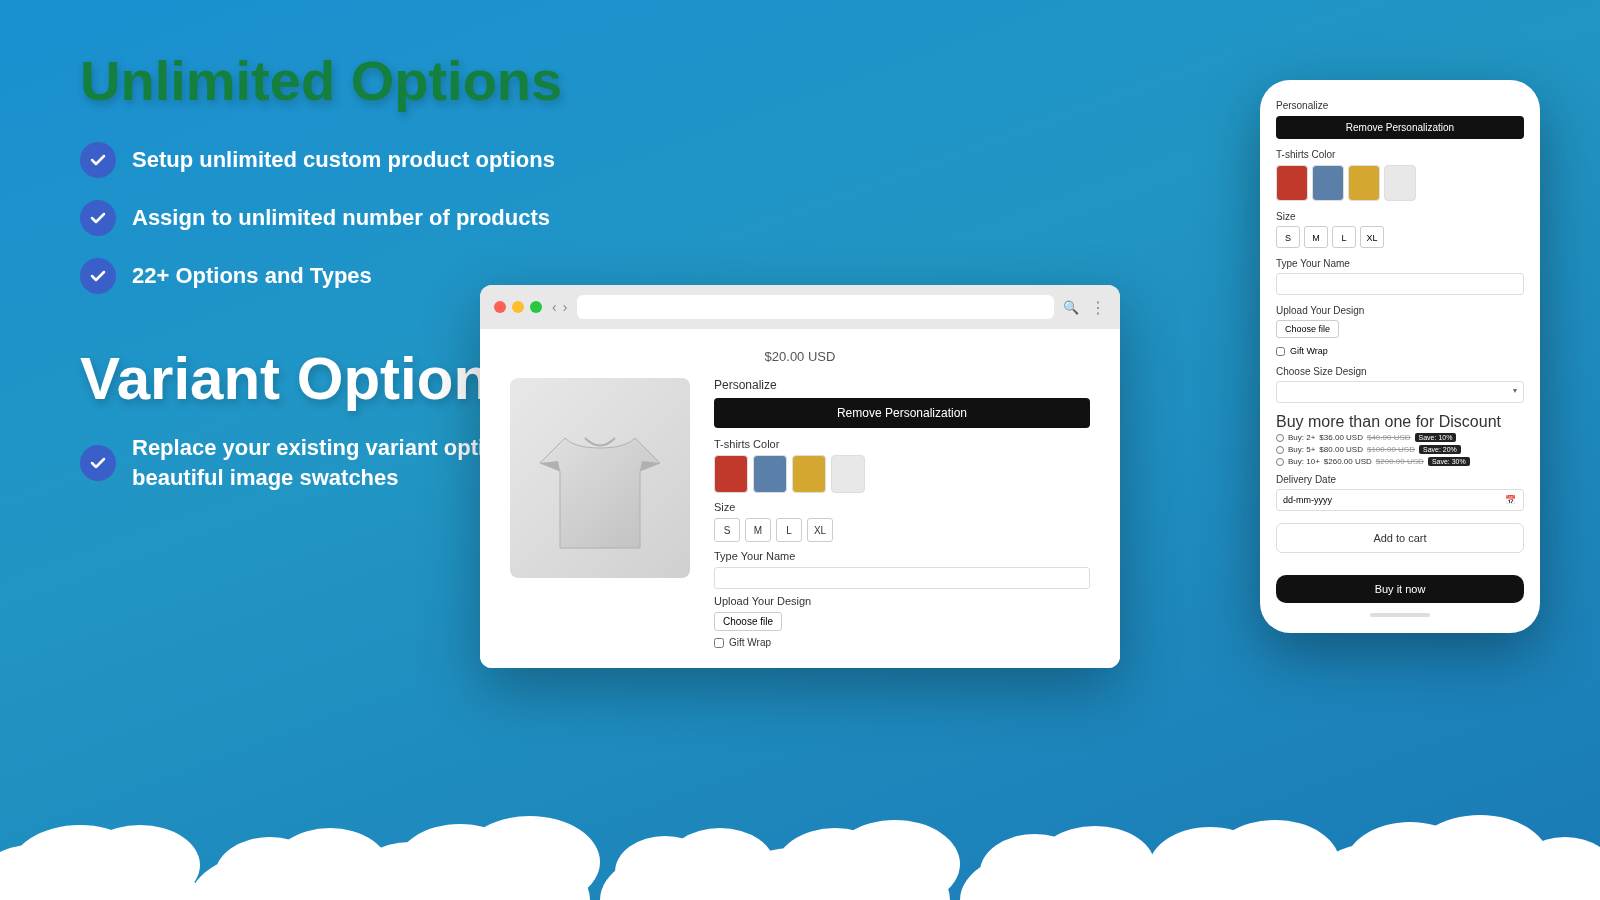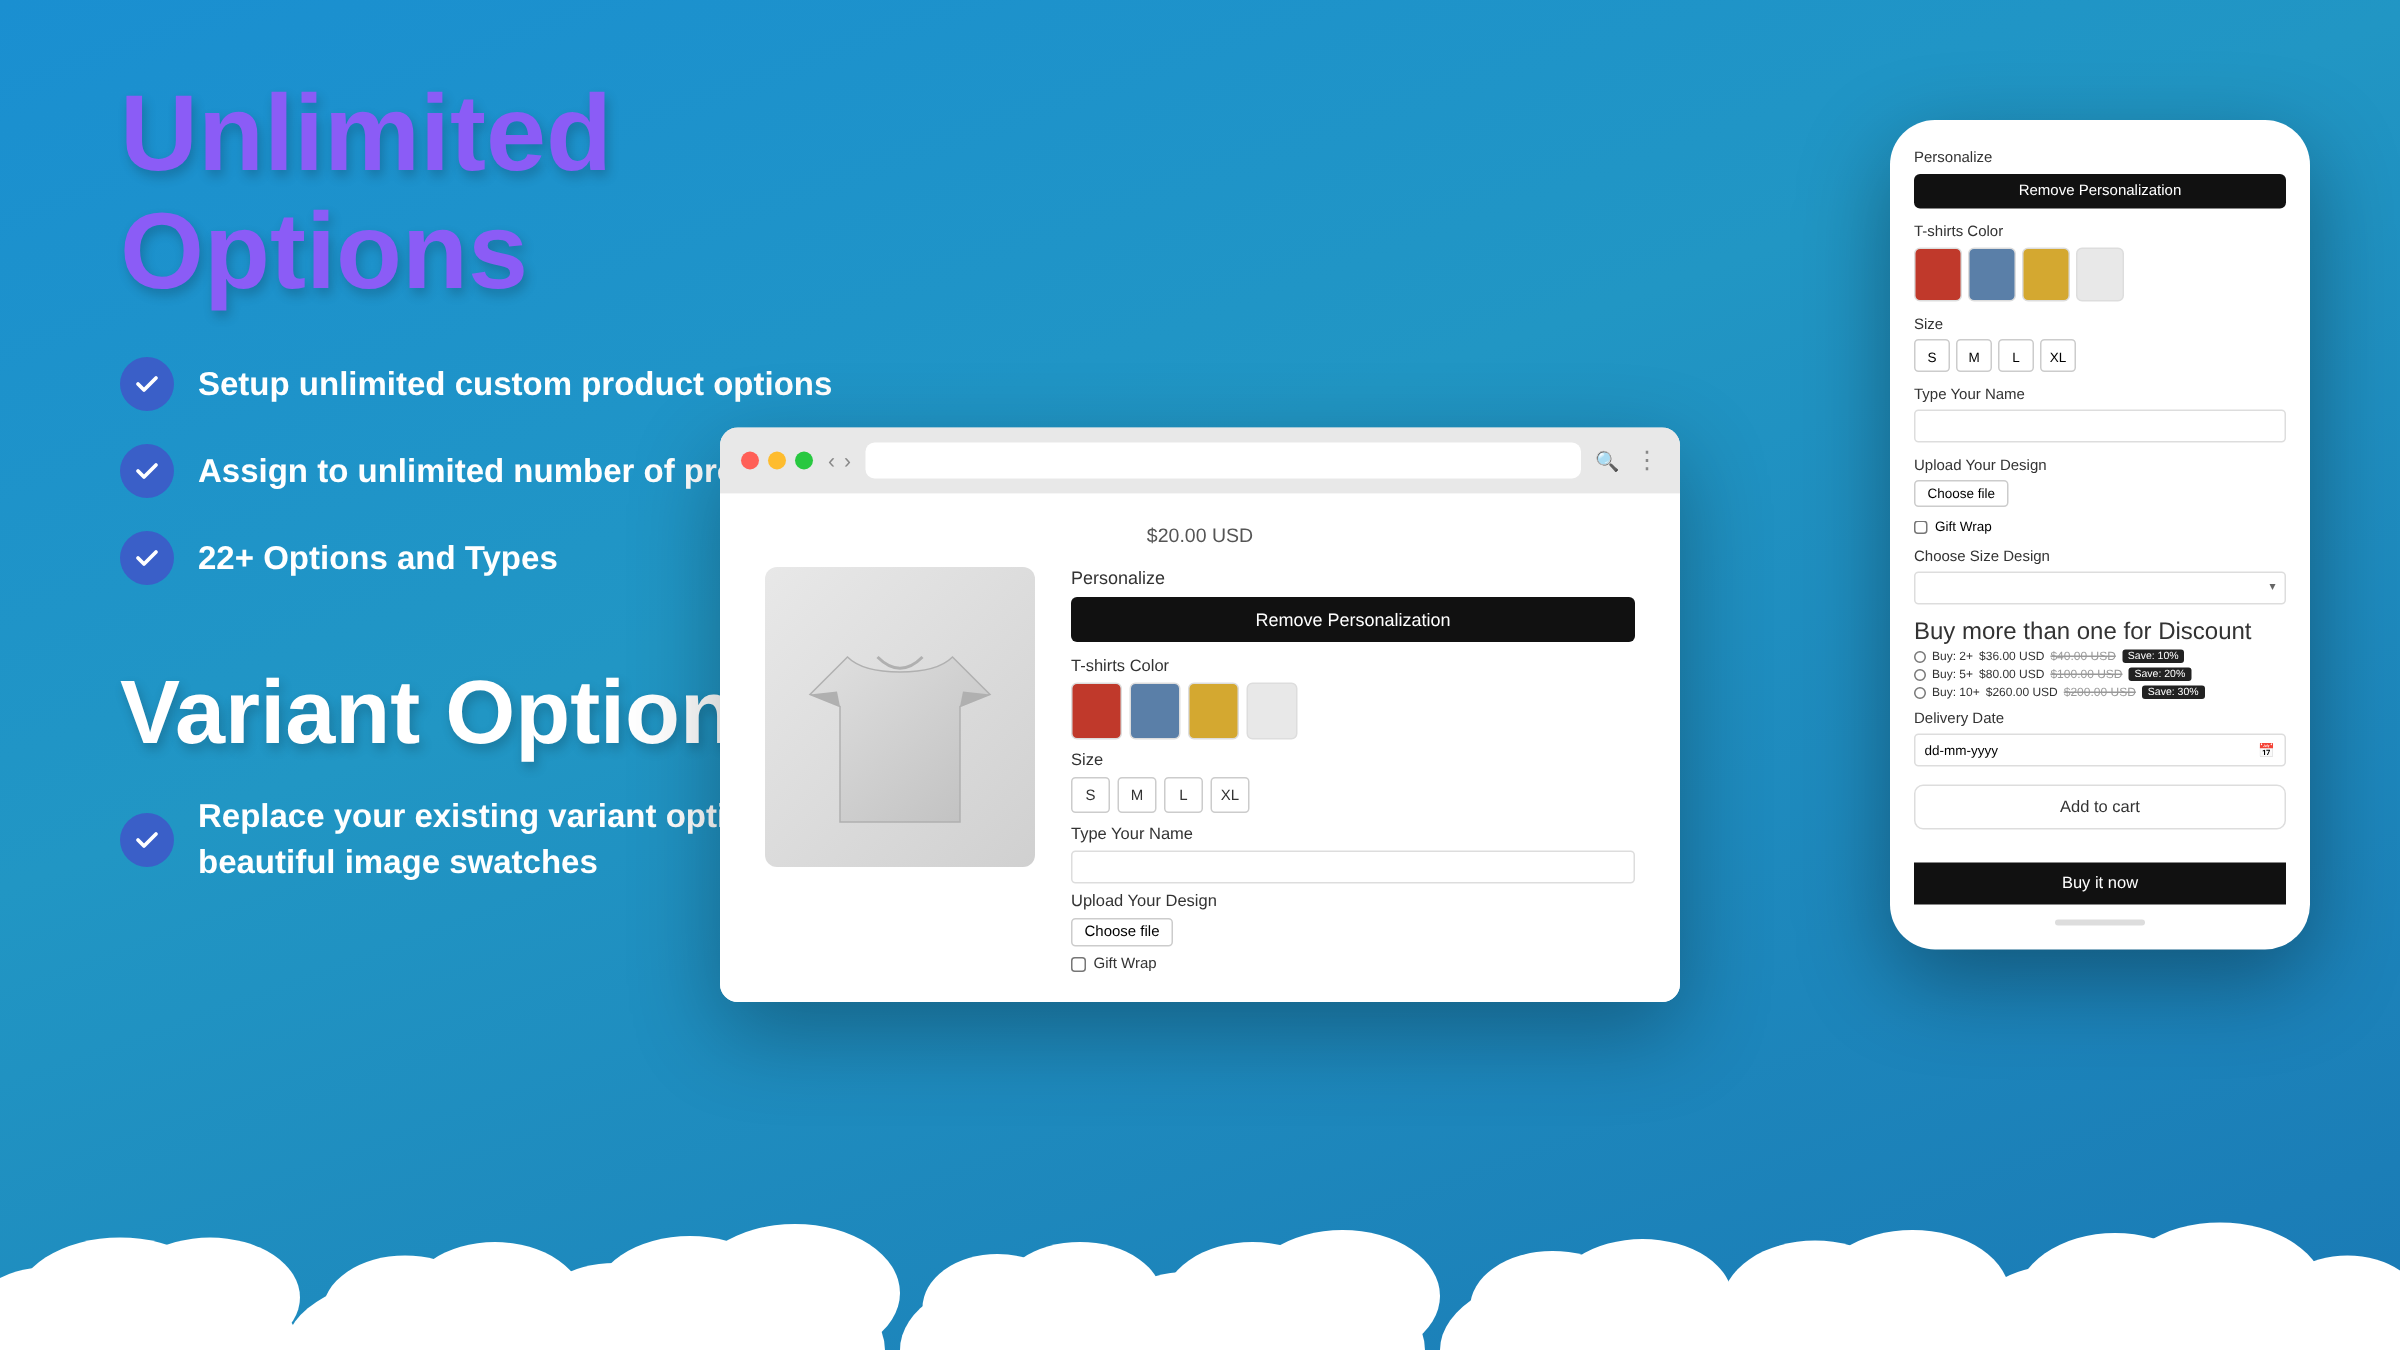--- a/index.html
+++ b/index.html
@@ -13,23 +13,23 @@
     }
 
     
     .left-content {
       position: absolute;
       top: 50px;
       left: 80px;
       width: 550px;
     }
     .main-title {
-      font-size: 72px;
+      font-size: 56px;
       font-weight: 900;
-      color: #8b5cf6;
+      color: #15803d;
       text-shadow: 2px 4px 8px rgba(0,0,0,0.2);
       margin-bottom: 30px;
       line-height: 1.1;
     }
     .bullet-list {
       list-style: none;
       margin-bottom: 50px;
     }
     .bullet-list li {
       display: flex;
@@ -367,21 +367,21 @@
       font-size: 11px;
       text-align: center;
       margin-bottom: 22px;
     }
     .phone-buy-now {
       width: 100%;
       background: #111;
       color: white;
       border: none;
       padding: 8px;
-      border-radius: 0;
+      border-radius: 10px;
       font-size: 11px;
       text-align: center;
       margin-bottom: 10px;
     }
     .phone-scrollbar {
       width: 60px;
       height: 4px;
       background: #ddd;
       border-radius: 2px;
       margin: 0 auto;

